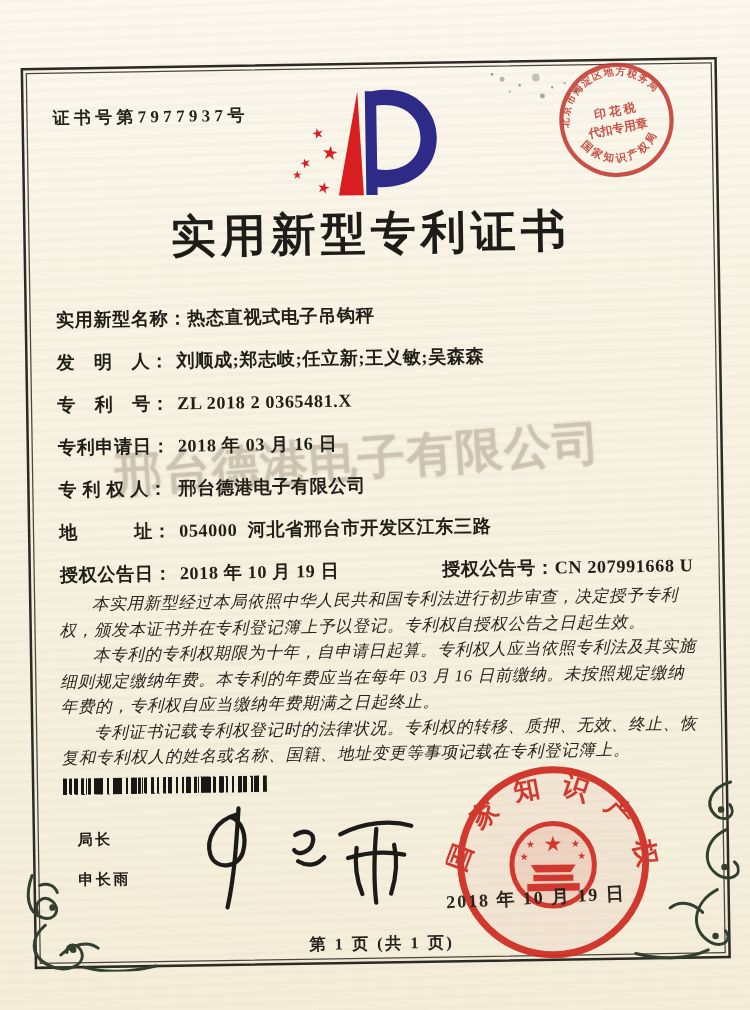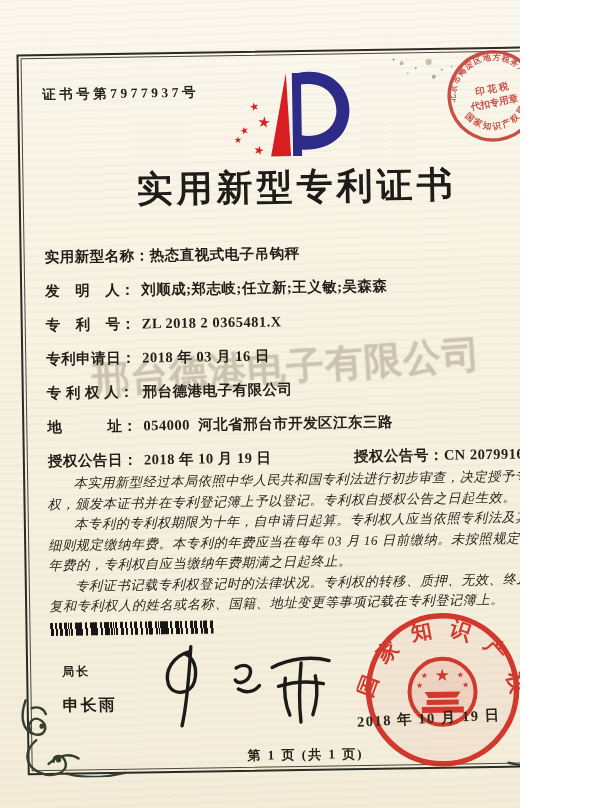--- a/index.html
+++ b/index.html
@@ -1,18 +1,18 @@
 <!DOCTYPE html>
 <html><head>
 <meta charset="utf-8">
 <style>
   html,body{margin:0;padding:0;}
   body{width:600px;height:808px;overflow:hidden;
        font-family:"Liberation Serif","DejaVu Serif",serif;}
-  .page{position:relative;width:520px;height:808px;overflow:hidden;
+  .page{position:relative;width:600px;height:808px;overflow:hidden;
         background:
           repeating-linear-gradient(178deg, rgba(214,203,178,.10) 0 3px, rgba(255,255,255,0) 3px 8px),
           linear-gradient(180deg,#fbf8ef 0%,#f8f3e4 30%,#f5efdd 70%,#f3edda 100%);}
   .tilt{position:absolute;left:0;top:0;width:600px;height:808px;
         transform:rotate(-0.9deg);transform-origin:300px 404px;}
 
   .frame-outer{position:absolute;left:22px;top:50px;width:553px;height:717px;
         border:2.5px solid #2b2a25;}
   .frame-inner{position:absolute;left:2px;top:2px;right:2px;bottom:2px;
         border:1px solid #4a463c;}
@@ -53,21 +53,21 @@
   .body-text p{margin:0;text-indent:2em;}
 
   .barcode{position:absolute;left:47px;top:619px;width:163px;height:13px;
         background:
           repeating-linear-gradient(90deg,#181715 0 2px,rgba(0,0,0,0) 2px 5px),
           repeating-linear-gradient(90deg,#181715 0 1px,rgba(0,0,0,0) 1px 9px),
           repeating-linear-gradient(90deg,#181715 0 3px,rgba(0,0,0,0) 3px 14px);}
 
   .director-title{position:absolute;left:58px;top:660px;font-size:12px;font-weight:700;
         color:#211e18;letter-spacing:2px;font-family:"Liberation Sans","DejaVu Sans",sans-serif;}
-  .director-name{position:absolute;left:58px;top:692px;font-size:16px;font-weight:700;
+  .director-name{position:absolute;left:58px;top:692px;font-size:12px;font-weight:700;
         color:#211e18;letter-spacing:2px;font-family:"Liberation Sans","DejaVu Sans",sans-serif;}
 
   .signature{position:absolute;left:138px;top:636px;width:215px;height:95px;z-index:3;}
 
   .seal{position:absolute;left:352px;top:608px;width:172px;height:168px;opacity:.93;z-index:2;}
   .seal-date{position:absolute;left:352px;top:711px;z-index:4;font-size:14.5px;font-weight:700;
         letter-spacing:1.5px;color:#2d261c;white-space:nowrap;transform:rotate(-2deg);}
 
   .flourish-bl{position:absolute;left:13px;top:692px;width:108px;height:82px;}
   .flourish-br{position:absolute;left:499px;top:626px;width:88px;height:148px;}

